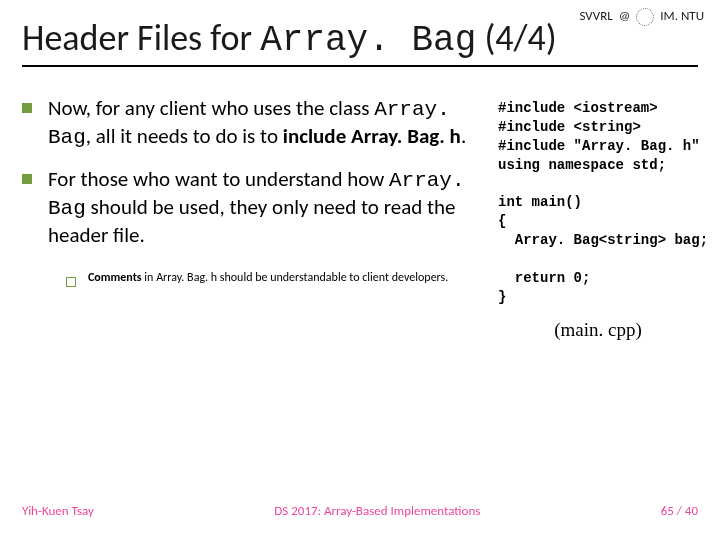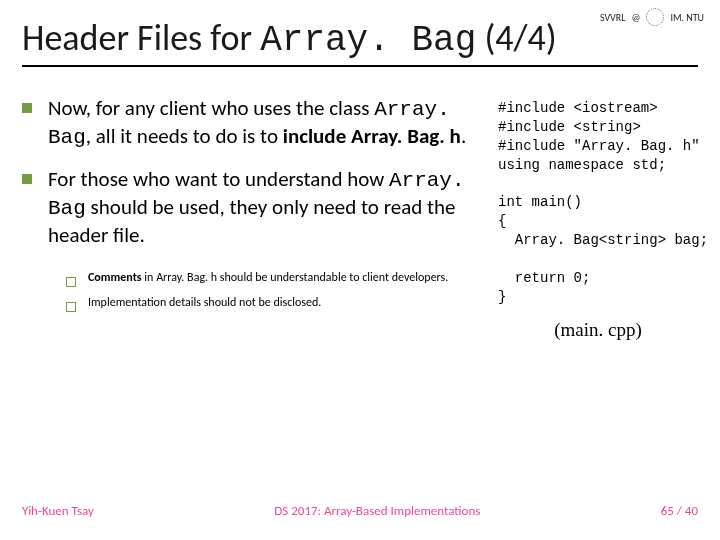--- a/index.html
+++ b/index.html
@@ -14,24 +14,24 @@
     width: 720px;
     height: 540px;
     padding: 10px 22px 22px 22px;
     display: flex;
     flex-direction: column;
   }
   .top-right {
     position: absolute;
     top: 8px;
     right: 16px;
-    font-size: 10px;
+    font-size: 13px;
     font-family: "Calibri", sans-serif;
     display: flex;
-    align-items: center;
+    align-items: flex-start;
     gap: 6px;
     color: #222;
   }
   .seal {
     width: 18px; height: 18px;
     border: 1px dotted #666;
     border-radius: 50%;
     display: inline-block;
   }
   .title {
@@ -106,21 +106,21 @@
     width: 200px;
     font-family: "Courier New", monospace;
     font-size: 14px;
     font-weight: bold;
     line-height: 1.35;
     padding-top: 4px;
   }
   .right pre {
     font-family: "Courier New", monospace;
     white-space: pre;
-    font-weight: normal;
+    font-weight: bold;
   }
   .caption {
     text-align: center;
     font-family: "Times New Roman", serif;
     font-size: 19px;
     font-weight: normal;
     margin-top: 10px;
   }
   .footer {
     display: flex;
@@ -152,23 +152,20 @@
       <ul class="sq">
         <li>
           <span>Now, for any client who uses the class </span><span class="codecls">Array. Bag</span><span>, all it needs to do is to </span><b>include Array. Bag. h</b><span>.</span>
         </li>
         <li>
           <span>For those who want to understand how </span><span class="codecls">Array. Bag</span><span> should be used, they only need to read the header file.</span>
           <ul class="hol">
             <li>
               <b>Comments</b><span> in Array. Bag. h should be understandable to client developers.</span>
             </li>
-            <li>
-              <span>Implementation details should not be disclosed.</span>
-            </li>
           </ul>
         </li>
       </ul>
     </div>
 
     <div class="right">
       <pre><span>#include &lt;iostream&gt;</span>
 <span>#include &lt;string&gt;</span>
 <span>#include "Array. Bag. h"</span>
 <span>using namespace std;</span>

